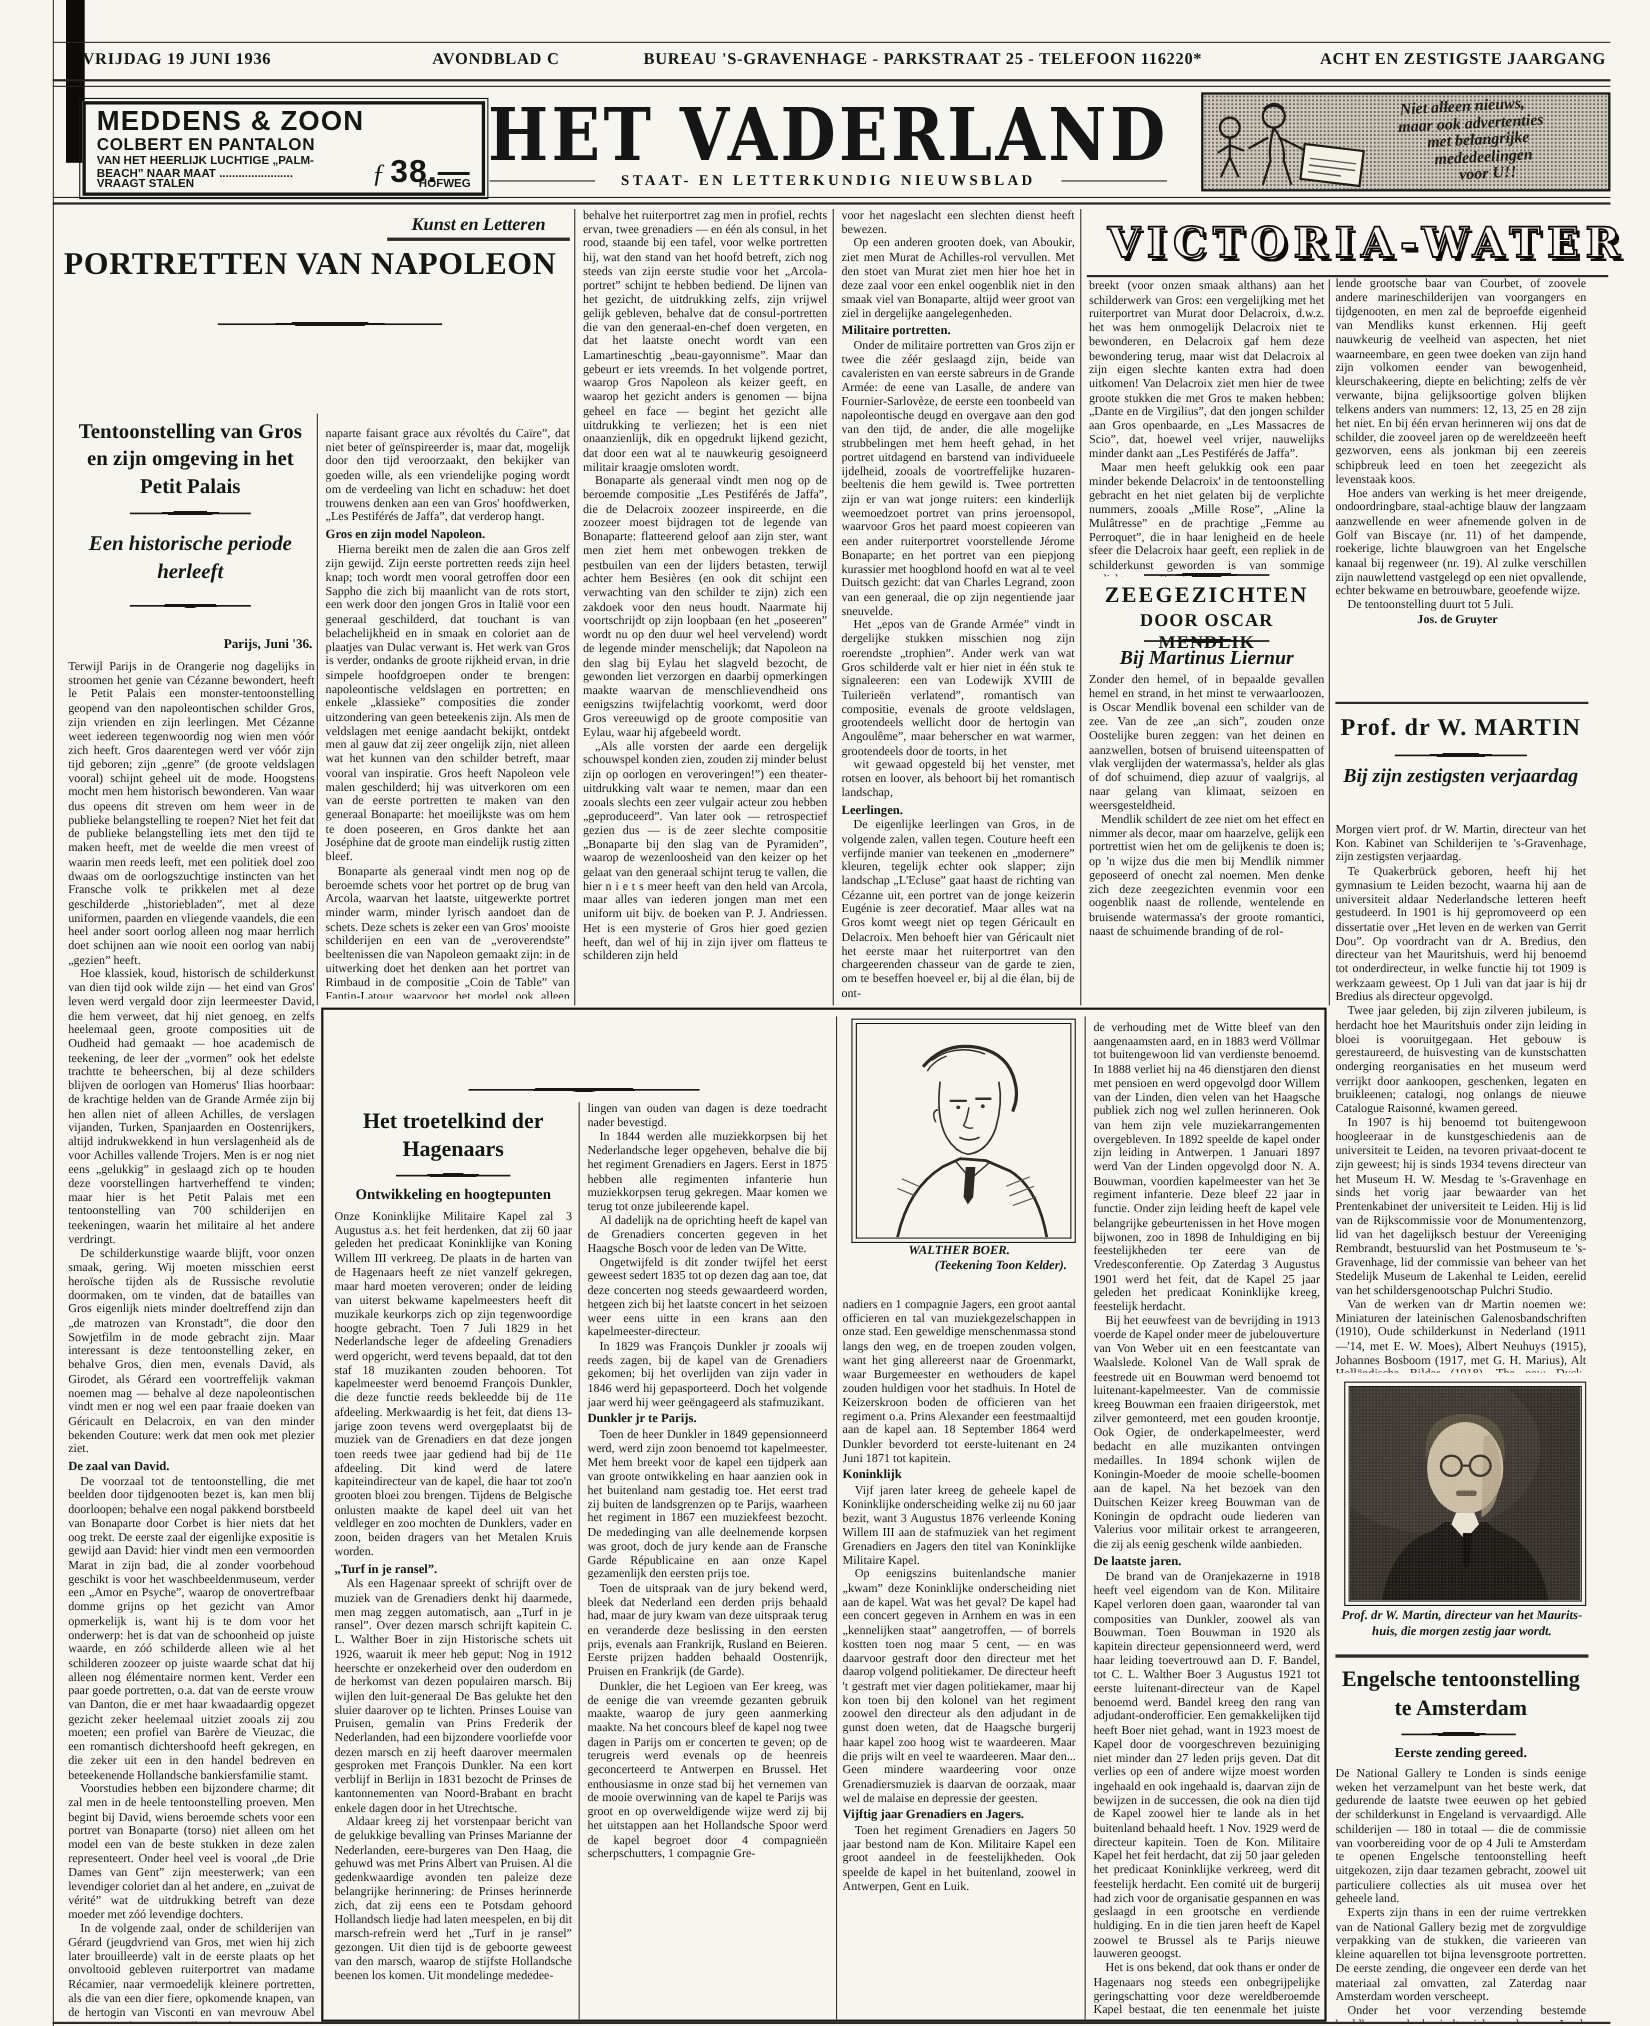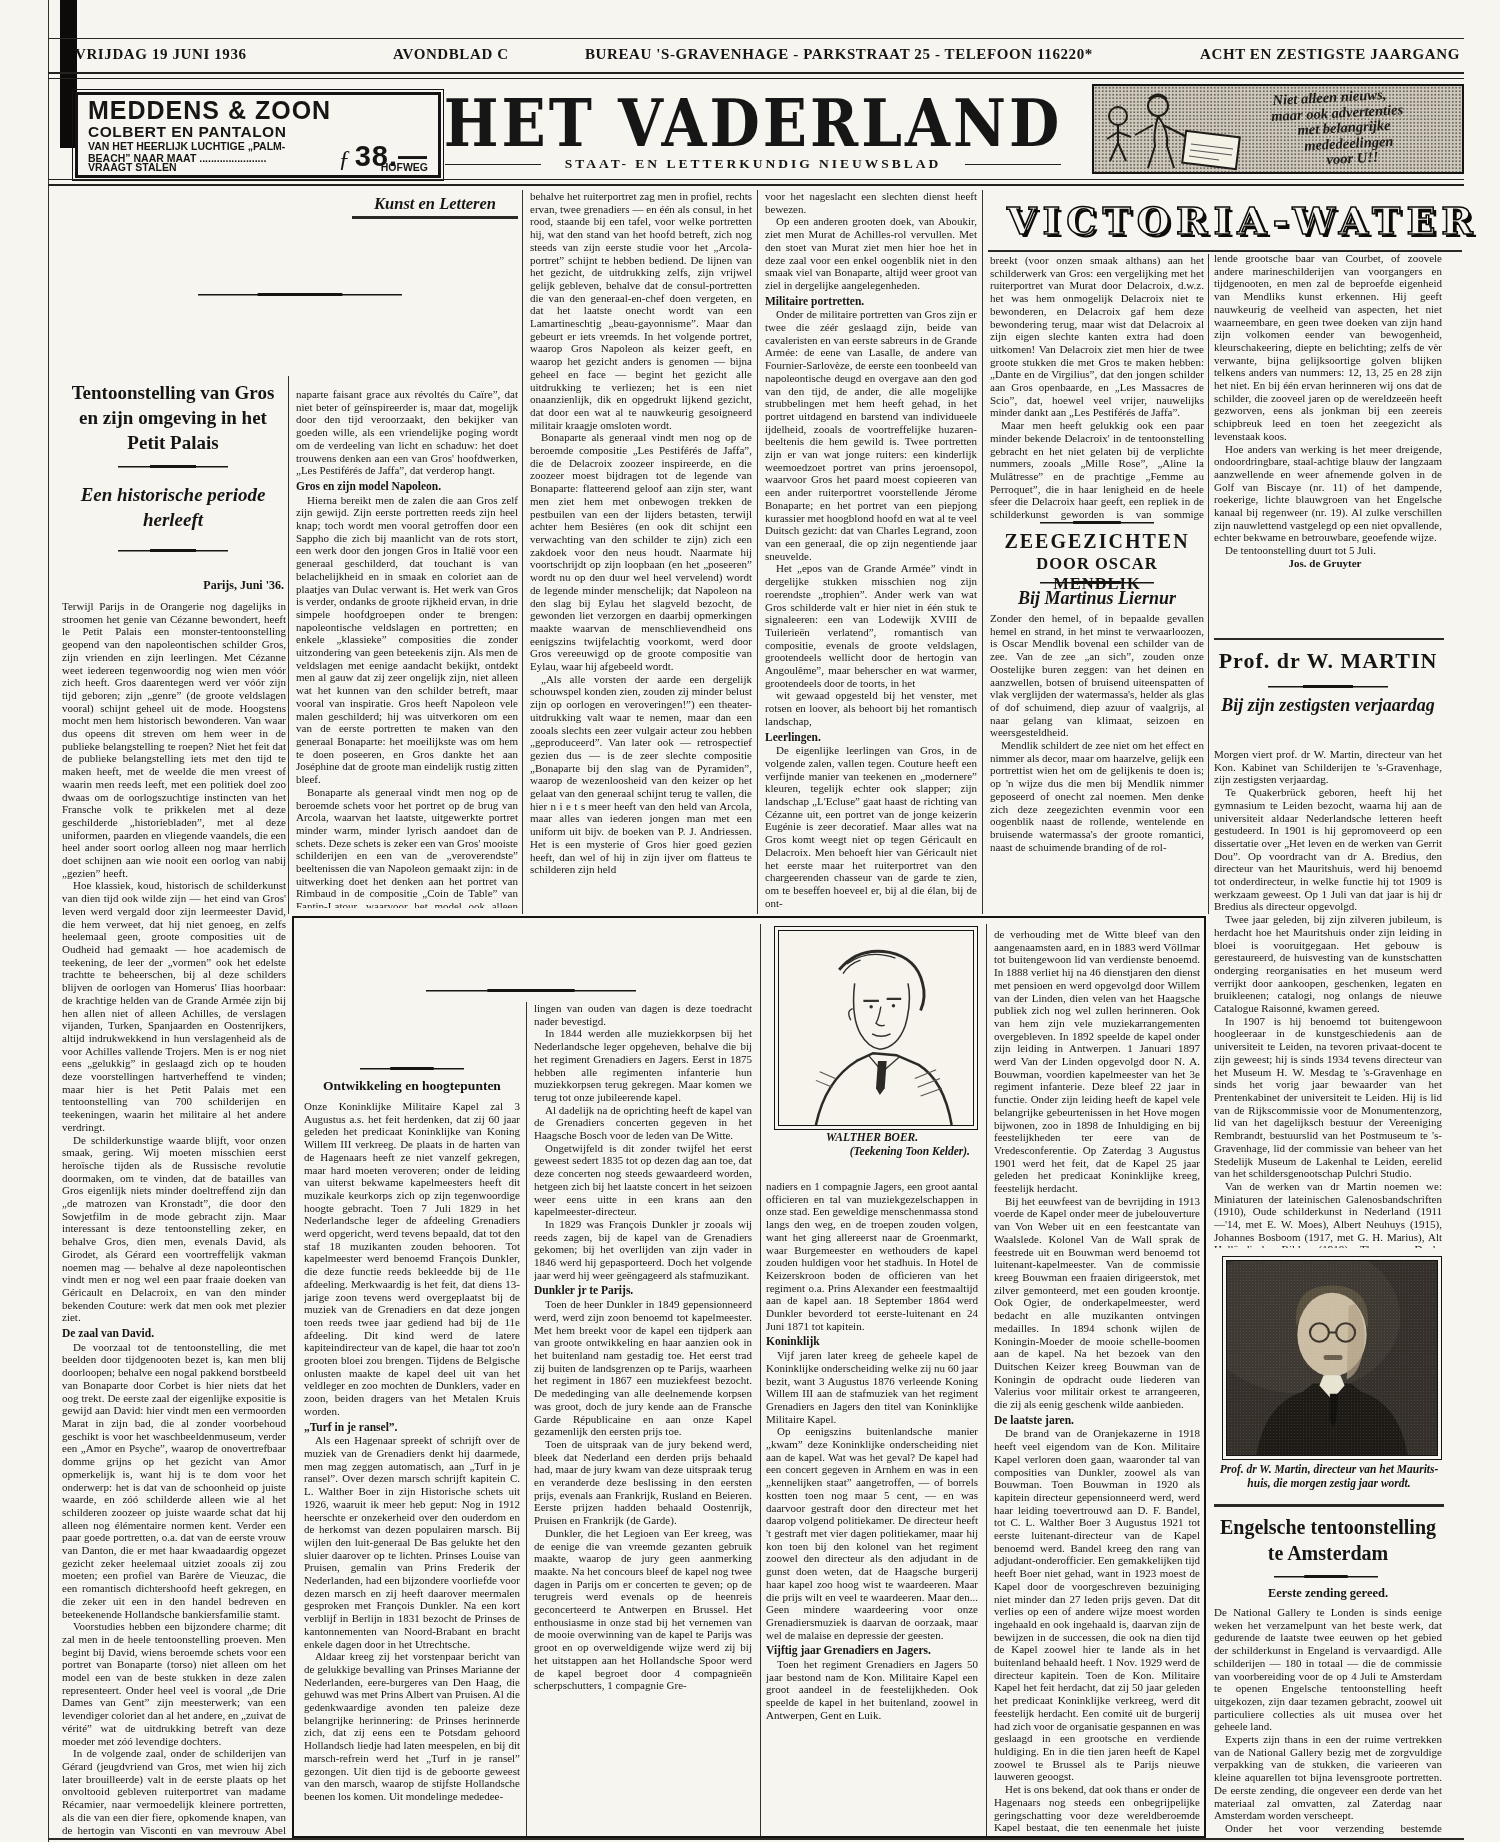--- a/index.html
+++ b/index.html
@@ -139,20 +139,21 @@
   <div class="hr" style="left:988px;top:250px;width:474px;height:2px;"></div>
 
   <div class="vr" style="left:288px;top:376px;height:538px;"></div>
   <div class="vr" style="left:522px;top:190px;height:724px;"></div>
   <div class="vr" style="left:757px;top:190px;height:724px;"></div>
   <div class="vr" style="left:982px;top:190px;height:724px;"></div>
   <div class="vr" style="left:1208px;top:254px;height:660px;"></div>
 
   <div class="kicker" style="left:355px;top:194px;width:160px;">Kunst en Letteren</div>
   <div class="hr" style="left:352px;top:216px;width:166px;height:3px;"></div>
+  <div class="h1" style="left:58px;top:224px;width:380px;font-size:29px;letter-spacing:.5px;">PORTRETTEN VAN NAPOLEON</div>
   <div class="flr" style="left:198px;top:290px;width:204px;"></div>
 
   <div class="subH" style="left:60px;top:380px;width:226px;font-size:19px;line-height:25px;">Tentoonstelling van Gros en zijn omgeving in het Petit Palais</div>
   <div class="flr" style="left:118px;top:462px;width:110px;"></div>
   <div class="subHI" style="left:60px;top:482px;width:226px;font-size:19px;line-height:25px;">Een historische periode herleeft</div>
   <div class="flr" style="left:118px;top:546px;width:110px;"></div>
   <div class="dateloc" style="left:60px;top:578px;width:224px;">Parijs, Juni '36.</div>
 
   <div class="body-col" style="left:62px;top:600px;width:224px;height:1238px;">
       <div class="bp ni">Terwijl Parijs in de Orangerie nog dagelijks in stroomen het genie van Cézanne bewondert, heeft le Petit Palais een monster-tentoonstelling geopend van den napoleontischen schilder Gros, zijn vrienden en zijn leerlingen. Met Cézanne weet iedereen tegenwoordig nog wien men vóór zich heeft. Gros daarentegen werd ver vóór zijn tijd geboren; zijn „genre” (de groote veldslagen vooral) schijnt geheel uit de mode. Hoogstens mocht men hem historisch bewonderen. Van waar dus opeens dit streven om hem weer in de publieke belangstelling te roepen? Niet het feit dat de publieke belangstelling iets met den tijd te maken heeft, met de weelde die men vreest of waarin men reeds leeft, met een politiek doel zoo dwaas om de oorlogszuchtige instincten van het Fransche volk te prikkelen met al deze geschilderde „historiebladen”, met al deze uniformen, paarden en vliegende vaandels, die een heel ander soort oorlog alleen nog maar herrlich doet schijnen aan wie nooit een oorlog van nabij „gezien” heeft.</div>
@@ -247,20 +248,21 @@
   <div class="subH" style="left:1214px;top:1586px;width:228px;font-size:12.5px;">Eerste zending gereed.</div>
   <div class="body-col" style="left:1214px;top:1606px;width:228px;height:232px;">
       <div class="bp ni">De National Gallery te Londen is sinds eenige weken het verzamelpunt van het beste werk, dat gedurende de laatste twee eeuwen op het gebied der schilderkunst in Engeland is vervaardigd. Alle schilderijen — 180 in totaal — die de commissie van voorbereiding voor de op 4 Juli te Amsterdam te openen Engelsche tentoonstelling heeft uitgekozen, zijn daar tezamen gebracht, zoowel uit particuliere collecties als uit musea over het geheele land.</div>
       <div class="bp">Experts zijn thans in een der ruime vertrekken van de National Gallery bezig met de zorgvuldige verpakking van de stukken, die varieeren van kleine aquarellen tot bijna levensgroote portretten. De eerste zending, die ongeveer een derde van het materiaal zal omvatten, zal Zaterdag naar Amsterdam worden verscheept.</div>
       <div class="bp">Onder het voor verzending bestemde beeldhouwwerk bevindt zich werk van Jacob Epstein, o.a. de bekende kop van Einstein.</div>
     </div>
 
   <div class="abs" style="left:292px;top:916px;width:914px;height:922px;border:2px solid #15140f;box-sizing:border-box;">
     <div class="flr" style="left:132px;top:68px;width:210px;"></div>
 
+    <div class="subH" style="left:10px;top:88px;width:216px;font-size:20px;line-height:26px;">Het troetelkind der Hagenaars</div>
     <div class="flr" style="left:66px;top:146px;width:104px;"></div>
     <div class="subH" style="left:10px;top:160px;width:216px;font-size:13.5px;">Ontwikkeling en hoogtepunten</div>
 
     <div class="vr" style="left:232px;top:84px;height:834px;"></div>
     <div class="vr" style="left:466px;top:6px;height:912px;"></div>
     <div class="vr" style="left:692px;top:6px;height:912px;"></div>
 
     <div class="body-col" style="left:10px;top:182px;width:216px;height:732px;">
         <div class="bp ni">Onze Koninklijke Militaire Kapel zal 3 Augustus a.s. het feit herdenken, dat zij 60 jaar geleden het predicaat Koninklijke van Koning Willem III verkreeg. De plaats in de harten van de Hagenaars heeft ze niet vanzelf gekregen, maar hard moeten veroveren; onder de leiding van uiterst bekwame kapelmeesters heeft dit muzikale keurkorps zich op zijn tegenwoordige hoogte gebracht. Toen 7 Juli 1829 in het Nederlandsche leger de afdeeling Grenadiers werd opgericht, werd tevens bepaald, dat tot den staf 18 muzikanten zouden behooren. Tot kapelmeester werd benoemd François Dunkler, die deze functie reeds bekleedde bij de 11e afdeeling. Merkwaardig is het feit, dat diens 13-jarige zoon tevens werd overgeplaatst bij de muziek van de Grenadiers en dat deze jongen toen reeds twee jaar gediend had bij de 11e afdeeling. Dit kind werd de latere kapiteindirecteur van de kapel, die haar tot zoo'n grooten bloei zou brengen. Tijdens de Belgische onlusten maakte de kapel deel uit van het veldleger en zoo mochten de Dunklers, vader en zoon, beiden dragers van het Metalen Kruis worden.</div>
         <div class="bh">„Turf in je ransel”.</div>

